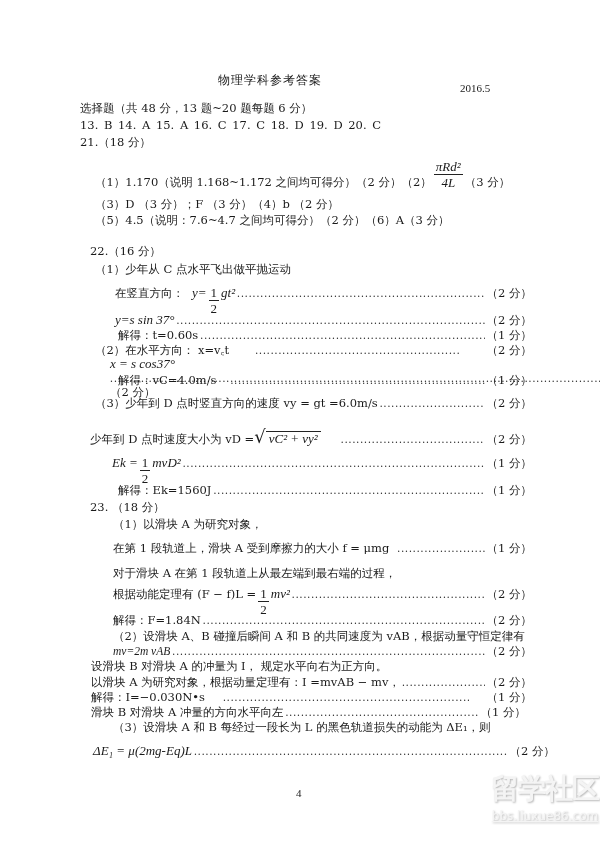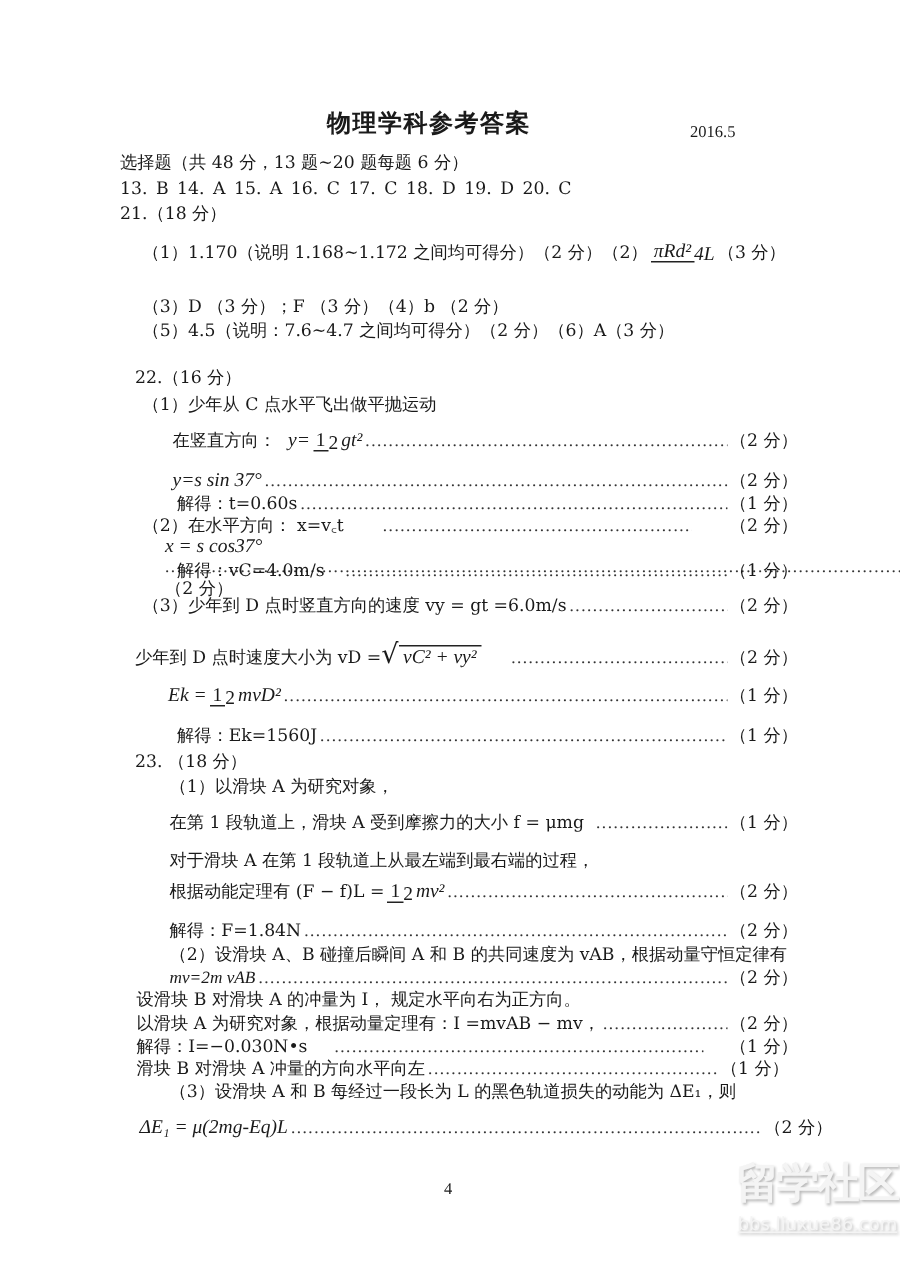--- a/index.html
+++ b/index.html
@@ -2,35 +2,35 @@
 <html><head>
   <meta charset="utf-8">
   <style>
     html, body { margin: 0; padding: 0; background: #ffffff; }
     body {
       width: 600px; height: 848px; position: relative; overflow: hidden;
       font-family: "DejaVu Serif", "Liberation Serif", serif;
       color: #1a1a1a; font-size: 11.5px;
     }
     .abs { position: absolute; white-space: nowrap; }
-    .title { font-size: 16px; font-weight: bold; letter-spacing: 1px; font-family: "DejaVu Sans", sans-serif; }
+    .title { font-size: 12px; font-weight: normal; letter-spacing: 1px; font-family: "DejaVu Sans", sans-serif; }
     .date { font-size: 11px; font-family: "Liberation Serif", serif; }
     .t { font-size: 11.5px; line-height: 14px; }
     .it { font-style: italic; font-family: "Liberation Serif", serif; }
     .m { font-family: "Liberation Serif", serif; font-size: 13px; }
     .row { position: absolute; display: flex; align-items: baseline; white-space: nowrap; }
     .dots {
       flex: 1; overflow: hidden; margin: 0 2px;
       color: #333; letter-spacing: 1px; font-family: "Liberation Serif", serif;
     }
     .dots::before {
       content: "....................................................................................................................................................................................................................................................................";
     }
     .score { flex: none; }
-    .frac { display: inline-flex; flex-direction: row; align-items: center; vertical-align: middle; margin: 0 2px; line-height: 1; }
+    .frac { display: inline-flex; flex-direction: column; align-items: center; vertical-align: middle; margin: 0 2px; line-height: 1; }
     .frac .num { border-bottom: 1px solid #222; padding: 0 2px 1px; font-family: "Liberation Serif", serif; font-size: 13px; }
     .frac .den { padding-top: 1px; font-family: "Liberation Serif", serif; font-size: 13px; }
     .sqrt { display: inline-flex; align-items: baseline; }
     .sqrt .rad { font-size: 18px; font-family: "DejaVu Serif", serif; }
     .sqrt .under { border-top: 1px solid #222; padding: 0 3px; }
     .page-no { font-size: 11px; font-family: "Liberation Serif", serif; }
     .watermark {
       position: absolute; left: 490px; top: 770px; width: 110px; height: 78px;
       color: #f4f4f4; text-shadow: 1px 1px 2px #b8b8b8;
       font-family: "DejaVu Sans", sans-serif; text-align: center;

